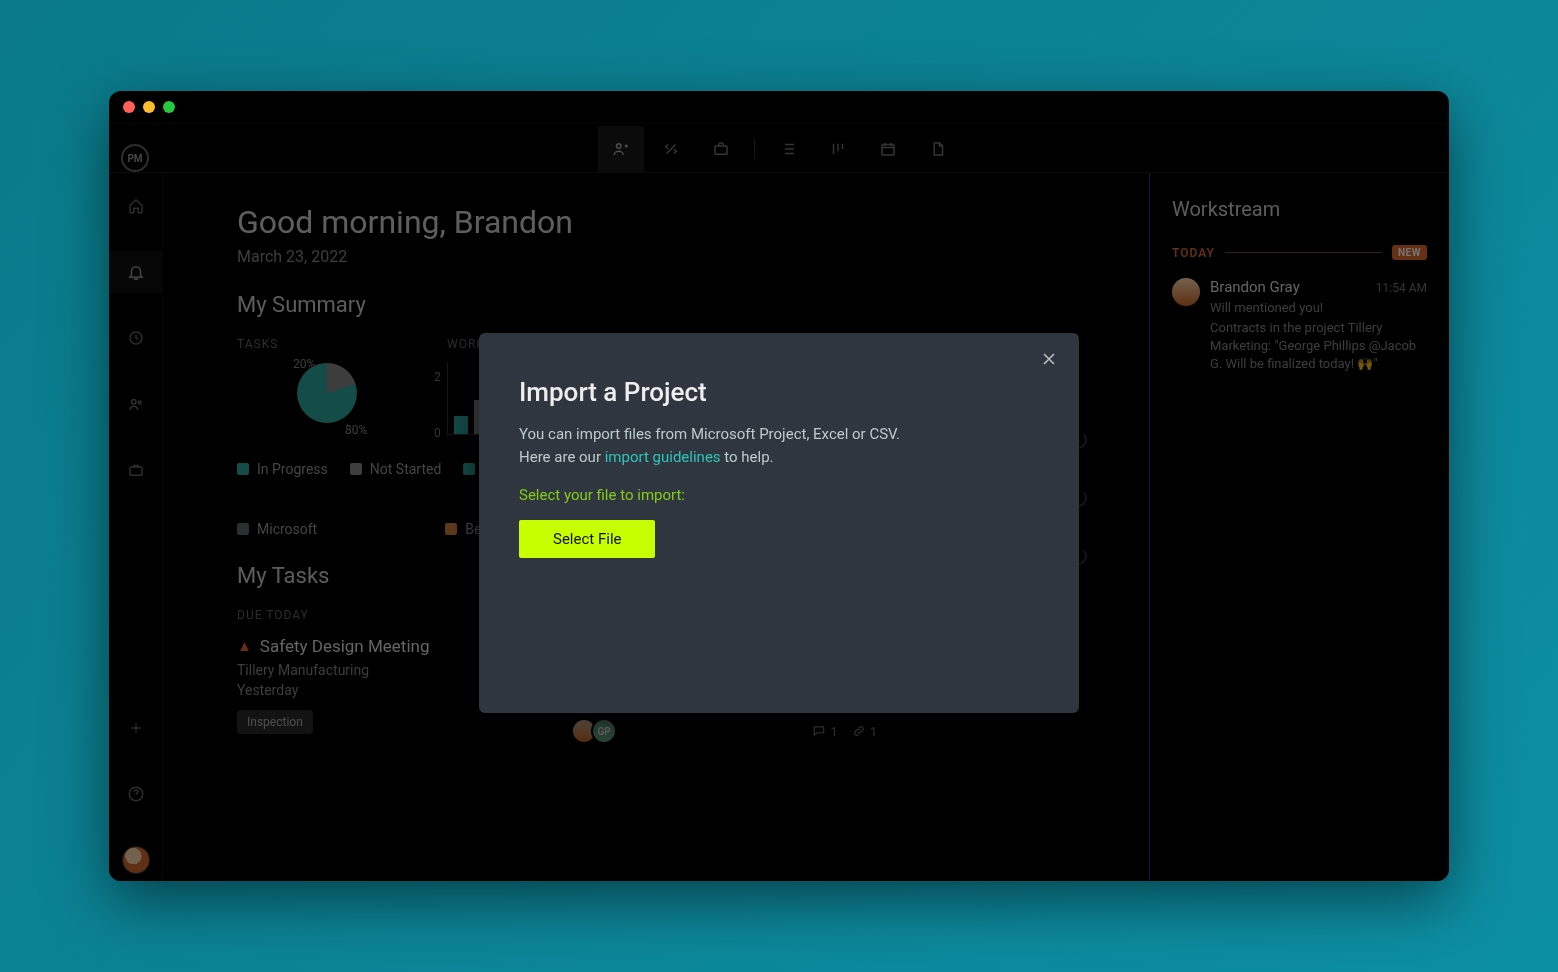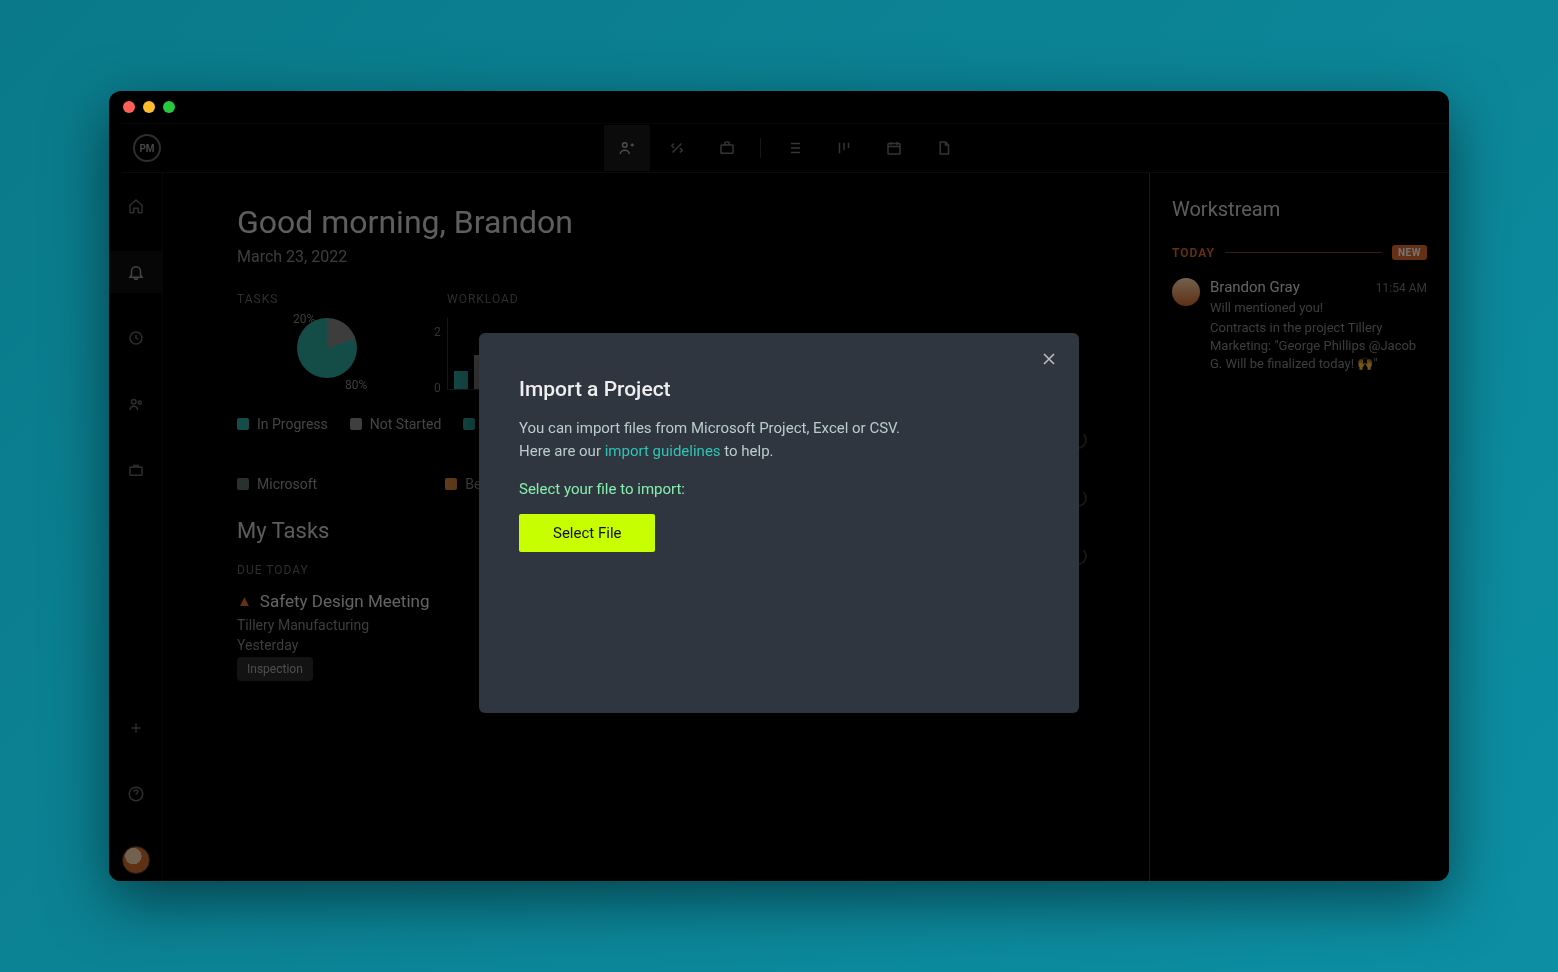--- a/index.html
+++ b/index.html
@@ -14,21 +14,21 @@
     overflow: hidden; display: flex; flex-direction: column;
     box-shadow: 0 20px 60px rgba(0,0,0,0.5);
     position: relative;
   }
   .titlebar { height: 32px; display:flex; align-items:center; padding-left:14px; gap:8px; }
   .tl-dot { width:12px; height:12px; border-radius:50%; }
   .tl-red{background:#ff5f56}.tl-yellow{background:#ffbd2e}.tl-green{background:#27c93f}
 
   .topbar {
     height: 50px; border-bottom:1px solid #1a1a1a; border-top:1px solid #111;
-    display:flex; align-items:center; padding:0 12px; gap:8px;margin-left:12px;
+    display:flex; align-items:flex-end; padding:0 12px; gap:8px;
   }
   .logo {
     width:28px;height:28px;border:2px solid #666;border-radius:50%;
     display:flex;align-items:center;justify-content:center;
     font-size:10px;color:#999;font-weight:700;
   }
   .topnav { margin-left:auto; margin-right:auto; display:flex; gap:4px; align-items:center; }
   .topnav .ti {
     width:46px;height:46px;display:flex;align-items:center;justify-content:center;
     color:#777; cursor:pointer;
@@ -81,21 +81,21 @@
   .bar-wrap { display:flex; align-items:flex-end; gap:6px; height:72px; border-left:1px solid #333; border-bottom:1px solid #333; padding-left:6px; position:relative;}
   .bar { width:14px; background:#2ea89f; }
   .ytick { position:absolute; left:-14px; color:#777; font-size:12px; }
 
   .tasks-wrap { display:flex; gap:40px; }
   .task-card { width:300px; }
   .dt-label { color:#666; font-size:12px; letter-spacing:1px; margin-bottom:14px; }
   .task-title { color:#ddd; font-size:17px; margin-bottom:6px; display:flex; align-items:center; gap:8px;}
   .warn-tri { color:#e06a2a; font-size:15px; }
   .task-sub { color:#888; font-size:14px; margin-bottom:4px; }
-  .tag { display:inline-block; background:#2c2c2c; color:#aaa; font-size:12px; padding:5px 10px; border-radius:4px; }
+  .tag { display:inline-block; background:#2c2c2c; color:#aaa; font-size:12px; padding:5px 10px; border-radius:4px; margin-top:8px;}
   .mini-av-row { display:flex; align-items:flex-end; gap:-4px; margin-top:10px;}
   .mini-av { width:26px;height:26px;border-radius:50%;border:2px solid #000; margin-left:-6px;}
   .mini-av.a1{background:linear-gradient(#ffd8b0,#d26a2a)}
   .mini-av.gp{background:#6a8;color:#fff;font-size:10px;display:flex;align-items:center;justify-content:center;font-weight:600;}
   .meta-row { display:flex; gap:14px; color:#888; font-size:13px; margin-top:10px; align-items:center;}
   .meta-row .mi { display:flex; align-items:center; gap:4px;}
 
   .rightcol {
     width:300px; border-left:1px solid #4c1d95; padding:24px 22px; color:#bbb;
   }
@@ -121,24 +121,24 @@
     position:absolute; inset:32px 0 0 0; background:rgba(0,0,0,0.55);
     display:flex; align-items:flex-start; justify-content:center; padding-top:210px;
   }
   .modal {
     width:600px; background:#2f3640; border-radius:6px; padding:34px 40px 50px 40px;
     color:#ddd; position:relative;
     box-shadow:0 10px 40px rgba(0,0,0,0.6);
     min-height:380px;
   }
   .modal .close { position:absolute; top:16px; right:20px; color:#bbb; font-size:24px; cursor:pointer; background:none;border:none;}
-  .modal h3 { font-size:21px; font-weight:500; color:#eee; margin-bottom:16px; margin-top:10px;}
+  .modal h3 { font-size:26px; font-weight:500; color:#eee; margin-bottom:16px; margin-top:10px;}
   .modal p { color:#bcc; font-size:15px; line-height:1.5; }
   .modal a { color:#2ec4b6; text-decoration:none; }
-  .modal .prompt { margin-top:18px; color:#86efac; font-size:15px;}
+  .modal .prompt { margin-top:18px; color:#84cc16; font-size:15px;}
   .modal .select-btn {
     margin-top:16px; background:#c8ff00; color:#111; border:none;
     padding:10px 34px; font-size:15px; cursor:pointer; border-radius:2px;
   }
 
   svg { display:block; }
 </style>
 </head>
 <body>
 
@@ -247,20 +247,21 @@
     </div>
 
     <div class="content">
       <div class="maincol">
         <div class="greeting">
           <h1>Good morning, Brandon</h1>
           <div class="date">March 23, 2022</div>
         </div>
 
         <div class="panel">
+          <h2>My Summary</h2>
           <div class="summary-row">
             <div class="sum-block">
               <div class="sum-label">TASKS</div>
               <div class="pie-wrap">
                 <div class="pct1">20%</div>
                 <div class="pie"></div>
                 <div class="pct2">80%</div>
               </div>
             </div>
             <div class="sum-block">

